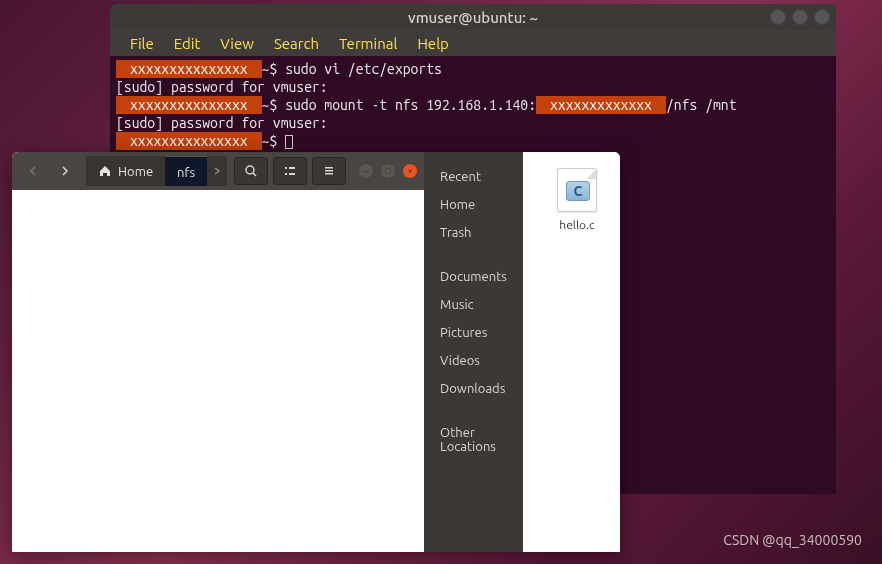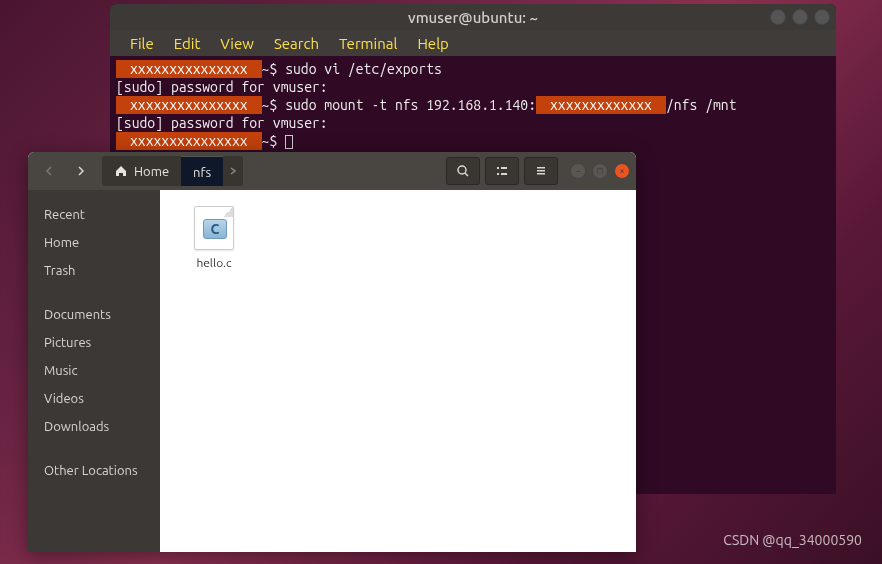--- a/index.html
+++ b/index.html
@@ -83,30 +83,30 @@
       border: 1px solid #ccc;
       display: inline-block;
       width: 8px;
       height: 14px;
       vertical-align: middle;
     }
     
     
     .fm-window {
       position: absolute;
-      left: 28px;
+      left: 12px;
       top: 152px;
       width: 608px;
       height: 400px;
       background: #fff;
       border-radius: 6px 6px 0 0;
       box-shadow: 0 4px 20px rgba(0,0,0,0.4);
       overflow: hidden;
       display: flex;
-      flex-direction: column;
+      flex-direction: row;
     }
     .fm-toolbar {
       height: 38px;
       background: #494541;
       display: flex;
       align-items: center;
       padding: 0 6px;
       gap: 2px;
     }
     .fm-nav-btn {
@@ -368,22 +368,22 @@
       <div class="fm-wctrl close">×</div>
     </div>
   </div>
   <div class="fm-body">
     <div class="fm-sidebar">
       <div class="fm-sidebar-item">Recent</div>
       <div class="fm-sidebar-item">Home</div>
       <div class="fm-sidebar-item">Trash</div>
       <div class="fm-sidebar-gap"></div>
       <div class="fm-sidebar-item">Documents</div>
+      <div class="fm-sidebar-item">Music</div>
       <div class="fm-sidebar-item">Pictures</div>
-      <div class="fm-sidebar-item">Music</div>
       <div class="fm-sidebar-item">Videos</div>
       <div class="fm-sidebar-item">Downloads</div>
       <div class="fm-sidebar-gap"></div>
       <div class="fm-sidebar-item">Other Locations</div>
     </div>
     <div class="fm-content">
       <div class="fm-file">
         <div class="fm-icon-c">
           <div class="fm-icon-c-badge">C</div>
         </div>

